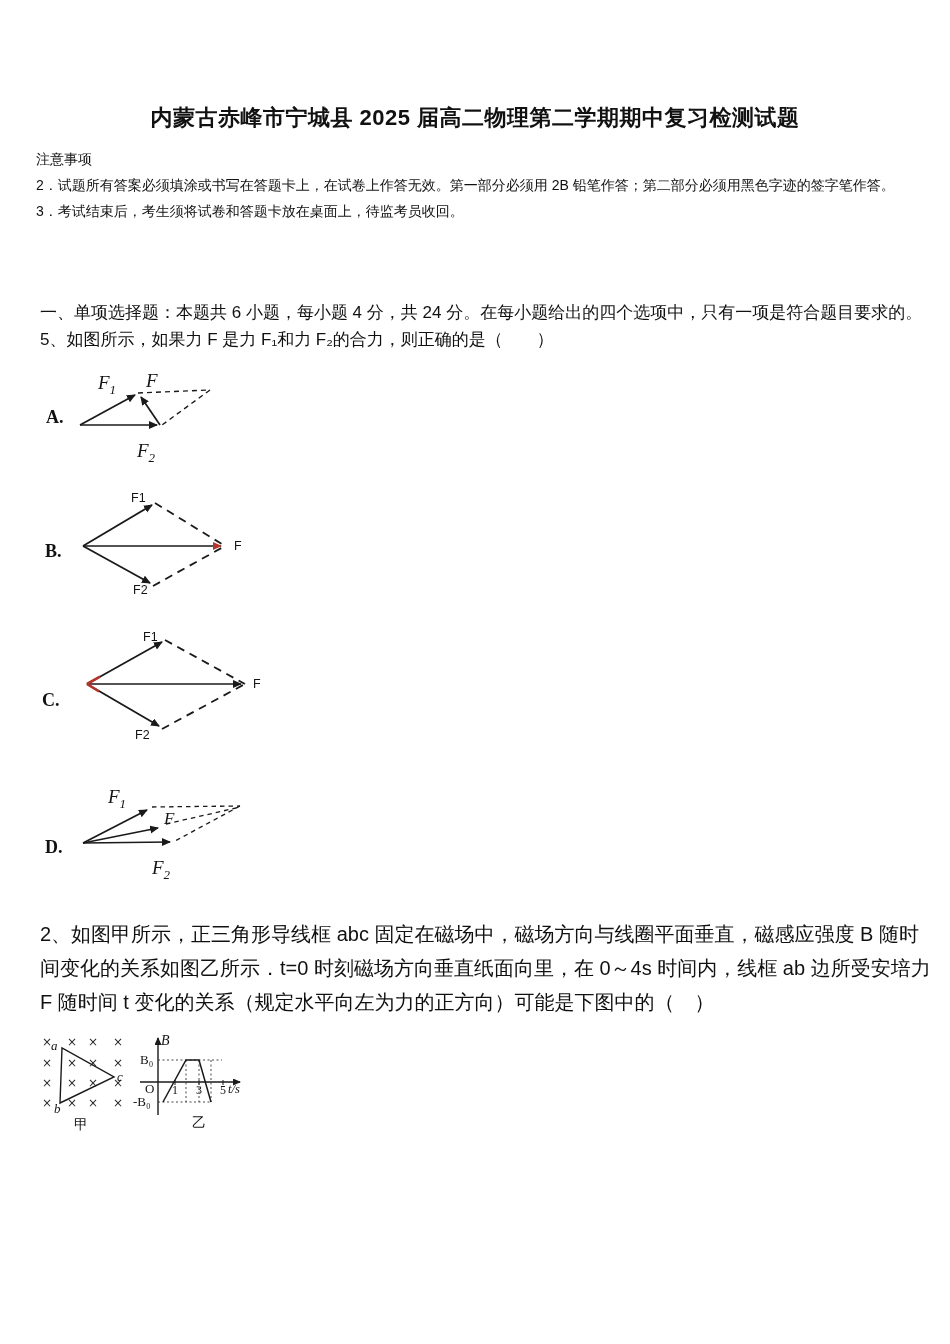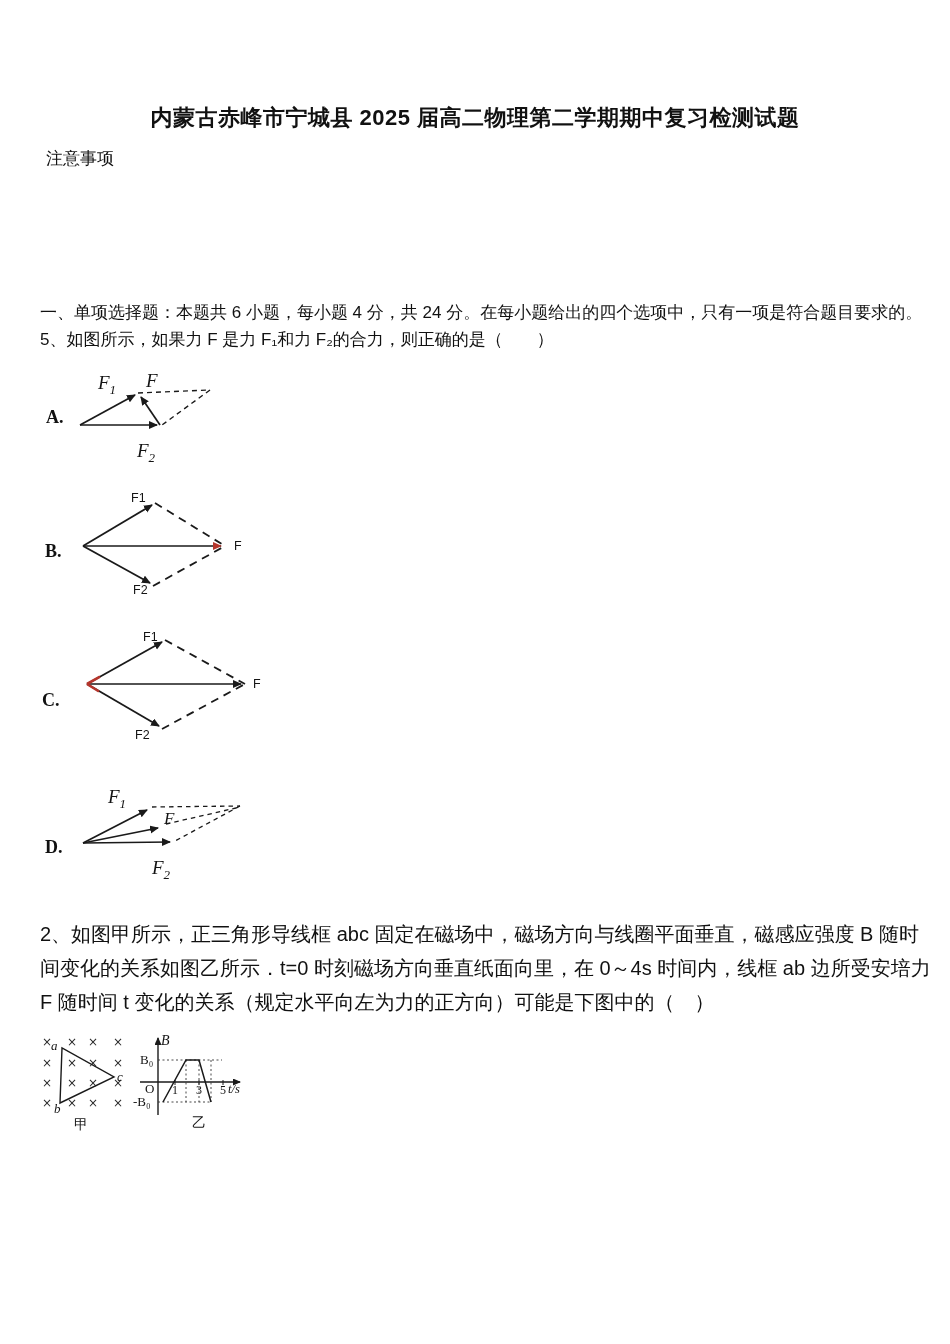--- a/index.html
+++ b/index.html
@@ -1,21 +1,21 @@
 <!DOCTYPE html>
 <html><head>
 <meta charset="utf-8">
 <style>
   html,body{margin:0;padding:0;background:#ffffff;}
   body{width:950px;height:1344px;position:relative;overflow:hidden;
        font-family:"Liberation Sans","DejaVu Sans",sans-serif;color:#111;}
   .abs{position:absolute;}
   .title{top:103px;left:0;width:950px;text-align:center;font-size:22px;
          font-weight:bold;letter-spacing:.5px;}
-  .notes{left:46px;top:146px;width:872px;font-size:17px;line-height:26px;font-weight:500;}
+  .notes{left:36px;top:146px;width:872px;font-size:14px;line-height:26px;font-weight:500;}
   .section-head{left:40px;top:301px;width:895px;font-size:17px;font-weight:500;}
   .q1-text{left:40px;top:328px;width:895px;font-size:17px;font-weight:500;}
   .q2-text{left:40px;top:917px;width:893px;font-size:20px;line-height:34px;font-weight:500;}
   .optlabel{font-family:"Liberation Serif","DejaVu Serif",serif;font-weight:bold;font-size:18px;}
   svg{position:absolute;overflow:visible;}
   svg text{fill:#141414;}
   .ser{font-family:"Liberation Serif","DejaVu Serif",serif;font-style:italic;font-size:19px;}
   .ser-sm{font-family:"Liberation Serif","DejaVu Serif",serif;font-style:italic;font-size:17px;}
   .sub{font-size:13px;}
   .sans-sm{font-family:"Liberation Sans","DejaVu Sans",sans-serif;font-size:12.5px;font-style:normal;}
@@ -25,20 +25,22 @@
   .fieldx{font:12px "DejaVu Sans",sans-serif;fill:#2a2a2a;text-anchor:middle;}
   .vln{stroke:#1a1a1a;fill:none;}
 </style>
 </head>
 <body>
 
 <div class="abs title">内蒙古赤峰市宁城县 2025 届高二物理第二学期期中复习检测试题</div>
 
 <div class="abs notes">
   <div>注意事项</div>
+  <div>2．试题所有答案必须填涂或书写在答题卡上，在试卷上作答无效。第一部分必须用 2B 铅笔作答；第二部分必须用黑色字迹的签字笔作答。</div>
+  <div>3．考试结束后，考生须将试卷和答题卡放在桌面上，待监考员收回。</div>
 </div>
 
 <div class="abs section-head">一、单项选择题：本题共 6 小题，每小题 4 分，共 24 分。在每小题给出的四个选项中，只有一项是符合题目要求的。</div>
 
 <div class="abs q1-text">5、如图所示，如果力 F 是力 F₁和力 F₂的合力，则正确的是（　　）</div>
 
 <div class="abs optlabel" style="left:46px;top:407px;">A.</div>
 <div class="abs optlabel" style="left:45px;top:541px;">B.</div>
 <div class="abs optlabel" style="left:42px;top:690px;">C.</div>
 <div class="abs optlabel" style="left:45px;top:837px;">D.</div>

